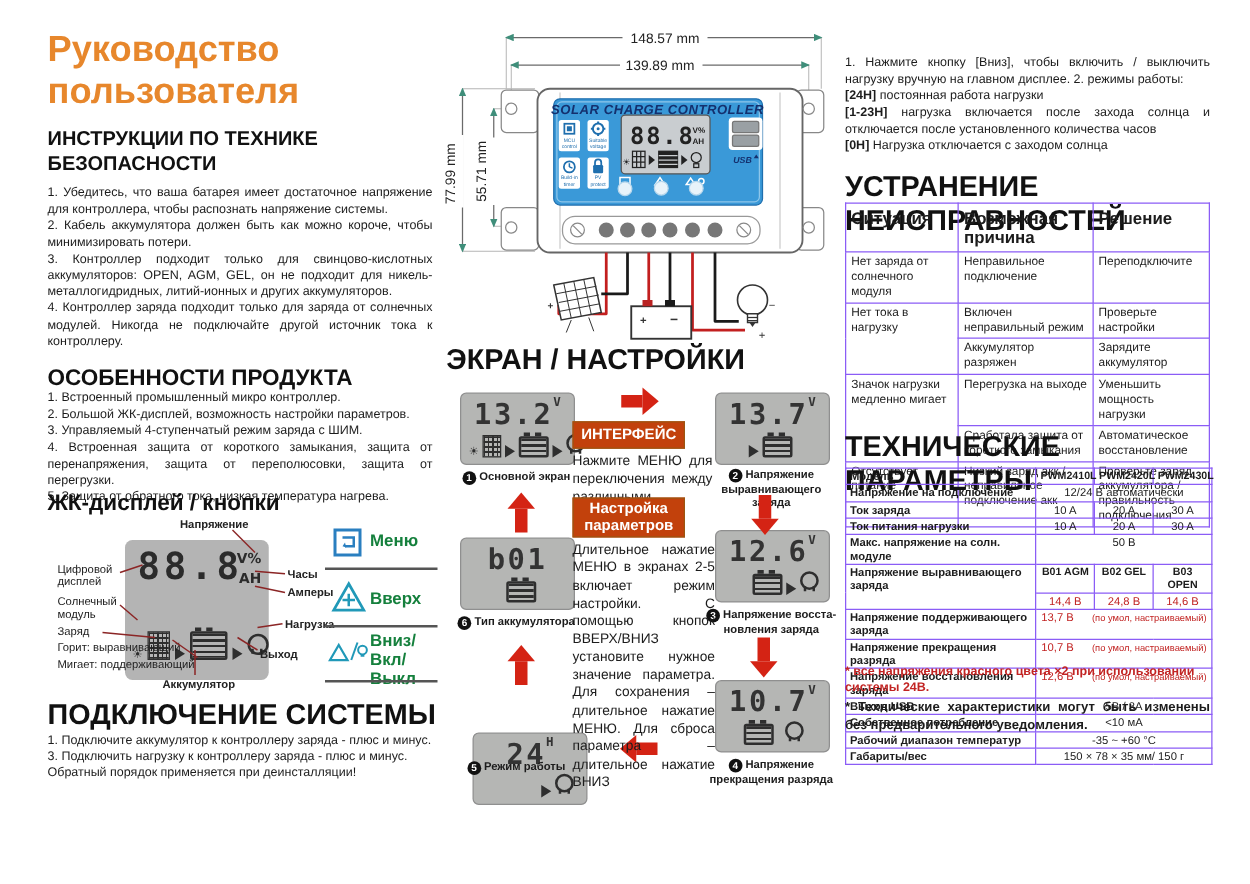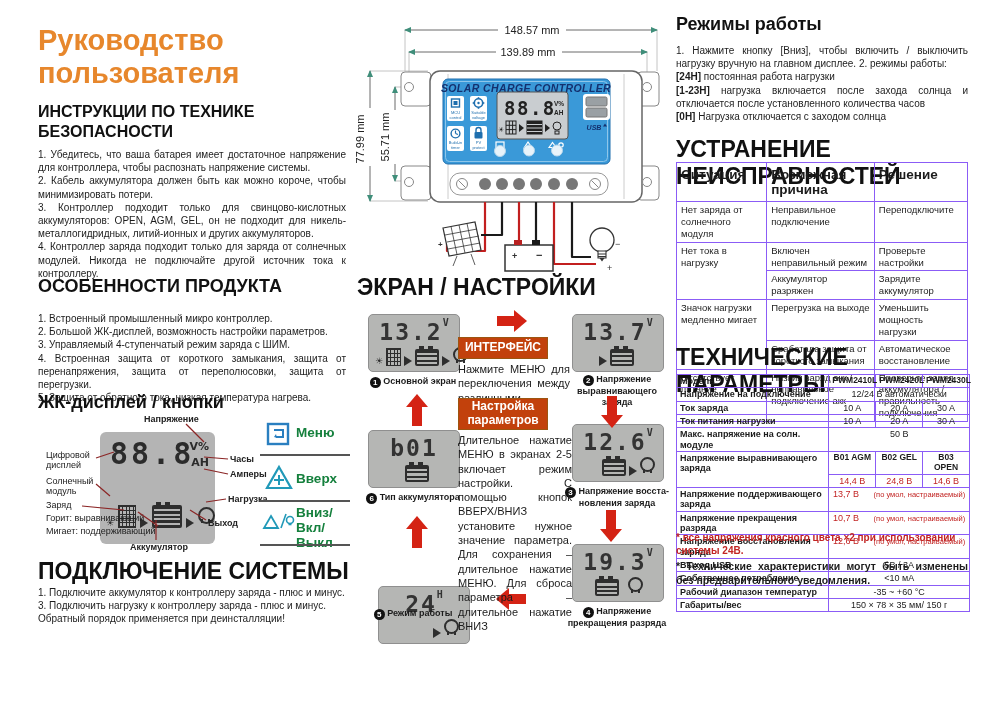--- a/index.html
+++ b/index.html
@@ -78,21 +78,21 @@
   <h1 class="abs doc-title" style="left:38px;top:24px;width:300px;">Руководство пользователя</h1>
 
   <h2 class="abs h-md" style="left:38px;top:102px;width:280px;">ИНСТРУКЦИИ ПО ТЕХНИКЕ БЕЗОПАСНОСТИ</h2>
   <div class="abs body-txt" style="left:38px;top:148px;width:308px;">
     <p>1. Убедитесь, что ваша батарея имеет достаточное напряжение для контроллера, чтобы распознать напряжение системы.</p>
     <p>2. Кабель аккумулятора должен быть как можно короче, чтобы минимизировать потери.</p>
     <p>3. Контроллер подходит только для свинцово-кислотных аккумуляторов: OPEN, AGM, GEL, он не подходит для никель-металлогидридных, литий-ионных и других аккумуляторов.</p>
     <p>4. Контроллер заряда подходит только для заряда от солнечных модулей. Никогда не подключайте другой источник тока к контроллеру.</p>
   </div>
 
-  <h2 class="abs h-lg" style="left:38px;top:276px;">ОСОБЕННОСТИ ПРОДУКТА</h2>
+  <h2 class="abs h-lg" style="left:38px;top:292px;">ОСОБЕННОСТИ ПРОДУКТА</h2>
   <div class="abs body-txt" style="left:38px;top:312px;width:308px;">
     <p>1. Встроенный промышленный микро контроллер.</p>
     <p>2. Большой ЖК-дисплей, возможность настройки параметров.</p>
     <p>3. Управляемый 4-ступенчатый режим заряда с ШИМ.</p>
     <p>4. Встроенная защита от короткого замыкания, защита от перенапряжения, защита от переполюсовки, защита от перегрузки.</p>
     <p>5. Защита от обратного тока, низкая температура нагрева.</p>
   </div>
 
   <h2 class="abs h-lg" style="left:38px;top:392px;">ЖК-дисплей / кнопки</h2>
 
@@ -430,21 +430,21 @@
       <div class="scr-icons" style="right:10px;bottom:5px;">
         <span class="ic-arr"></span>
         <span class="ic-bulb"></span>
       </div>
     </div>
     <div class="scr-label" style="left:8px;top:308px;width:100px;">
       <span class="nbadge">5</span> <span>Режим работы</span>
     </div>
 
     <div class="screen" style="left:217px;top:244px;">
-      <div class="scr-val"><span>19.3</span><sup>V</sup></div>
+      <div class="scr-val"><span>10.7</span><sup>V</sup></div>
       <div class="scr-icons" style="left:22px;bottom:5px;gap:9px;">
         <span class="ic-bat"></span>
         <span class="ic-bulb"></span>
       </div>
     </div>
     <div class="scr-label" style="left:212px;top:306px;width:100px;">
       <span class="nbadge">4</span> <span>Напряжение прекращения разряда</span>
     </div>
 
     <div class="ar ar-r" style="left:142px;top:10px;width:30px;height:22px;">
@@ -471,21 +471,20 @@
         <div class="sh"></div>
         <div class="hd"></div>
       </div>
 
     <div class="obadge" style="left:103px;top:37px;width:88px;height:20px;">ИНТЕРФЕЙС</div>
     <div class="mid-txt" style="left:103px;top:62px;width:112px;">Нажмите МЕНЮ для переключения между различными экранами</div>
     <div class="obadge" style="left:103px;top:98px;width:88px;height:30px;">Настройка параметров</div>
     <div class="mid-txt" style="left:103px;top:133px;width:114px;">Длительное нажатие МЕНЮ в экранах 2-5 включает режим настройки. С помощью кнопок ВВЕРХ/ВНИЗ установите нужное значение параметра. Для сохранения – длительное нажатие МЕНЮ. Для сброса параметра – длительное нажатие ВНИЗ</div>
   </div>
 
-  <h2 class="abs h-lg" style="left:676px;top:14px;">Режимы работы</h2>
   <div class="abs body-txt" style="left:676px;top:44px;width:292px;">
     <p>1. Нажмите кнопку [Вниз], чтобы включить / выключить нагрузку вручную на главном дисплее. 2. режимы работы:</p>
     <p><b>[24H]</b> <span>постоянная работа нагрузки</span></p>
     <p><b>[1-23H]</b> <span>нагрузка включается после захода солнца и отключается после установленного количества часов</span></p>
     <p><b>[0H]</b> <span>Нагрузка отключается с заходом солнца</span></p>
   </div>
 
   <h2 class="abs h-sec" style="left:676px;top:136px;">УСТРАНЕНИЕ НЕИСПРАВНОСТЕЙ</h2>
   <table class="abs tbl trouble" style="left:676px;top:162px;width:292px;">
     <colgroup>

